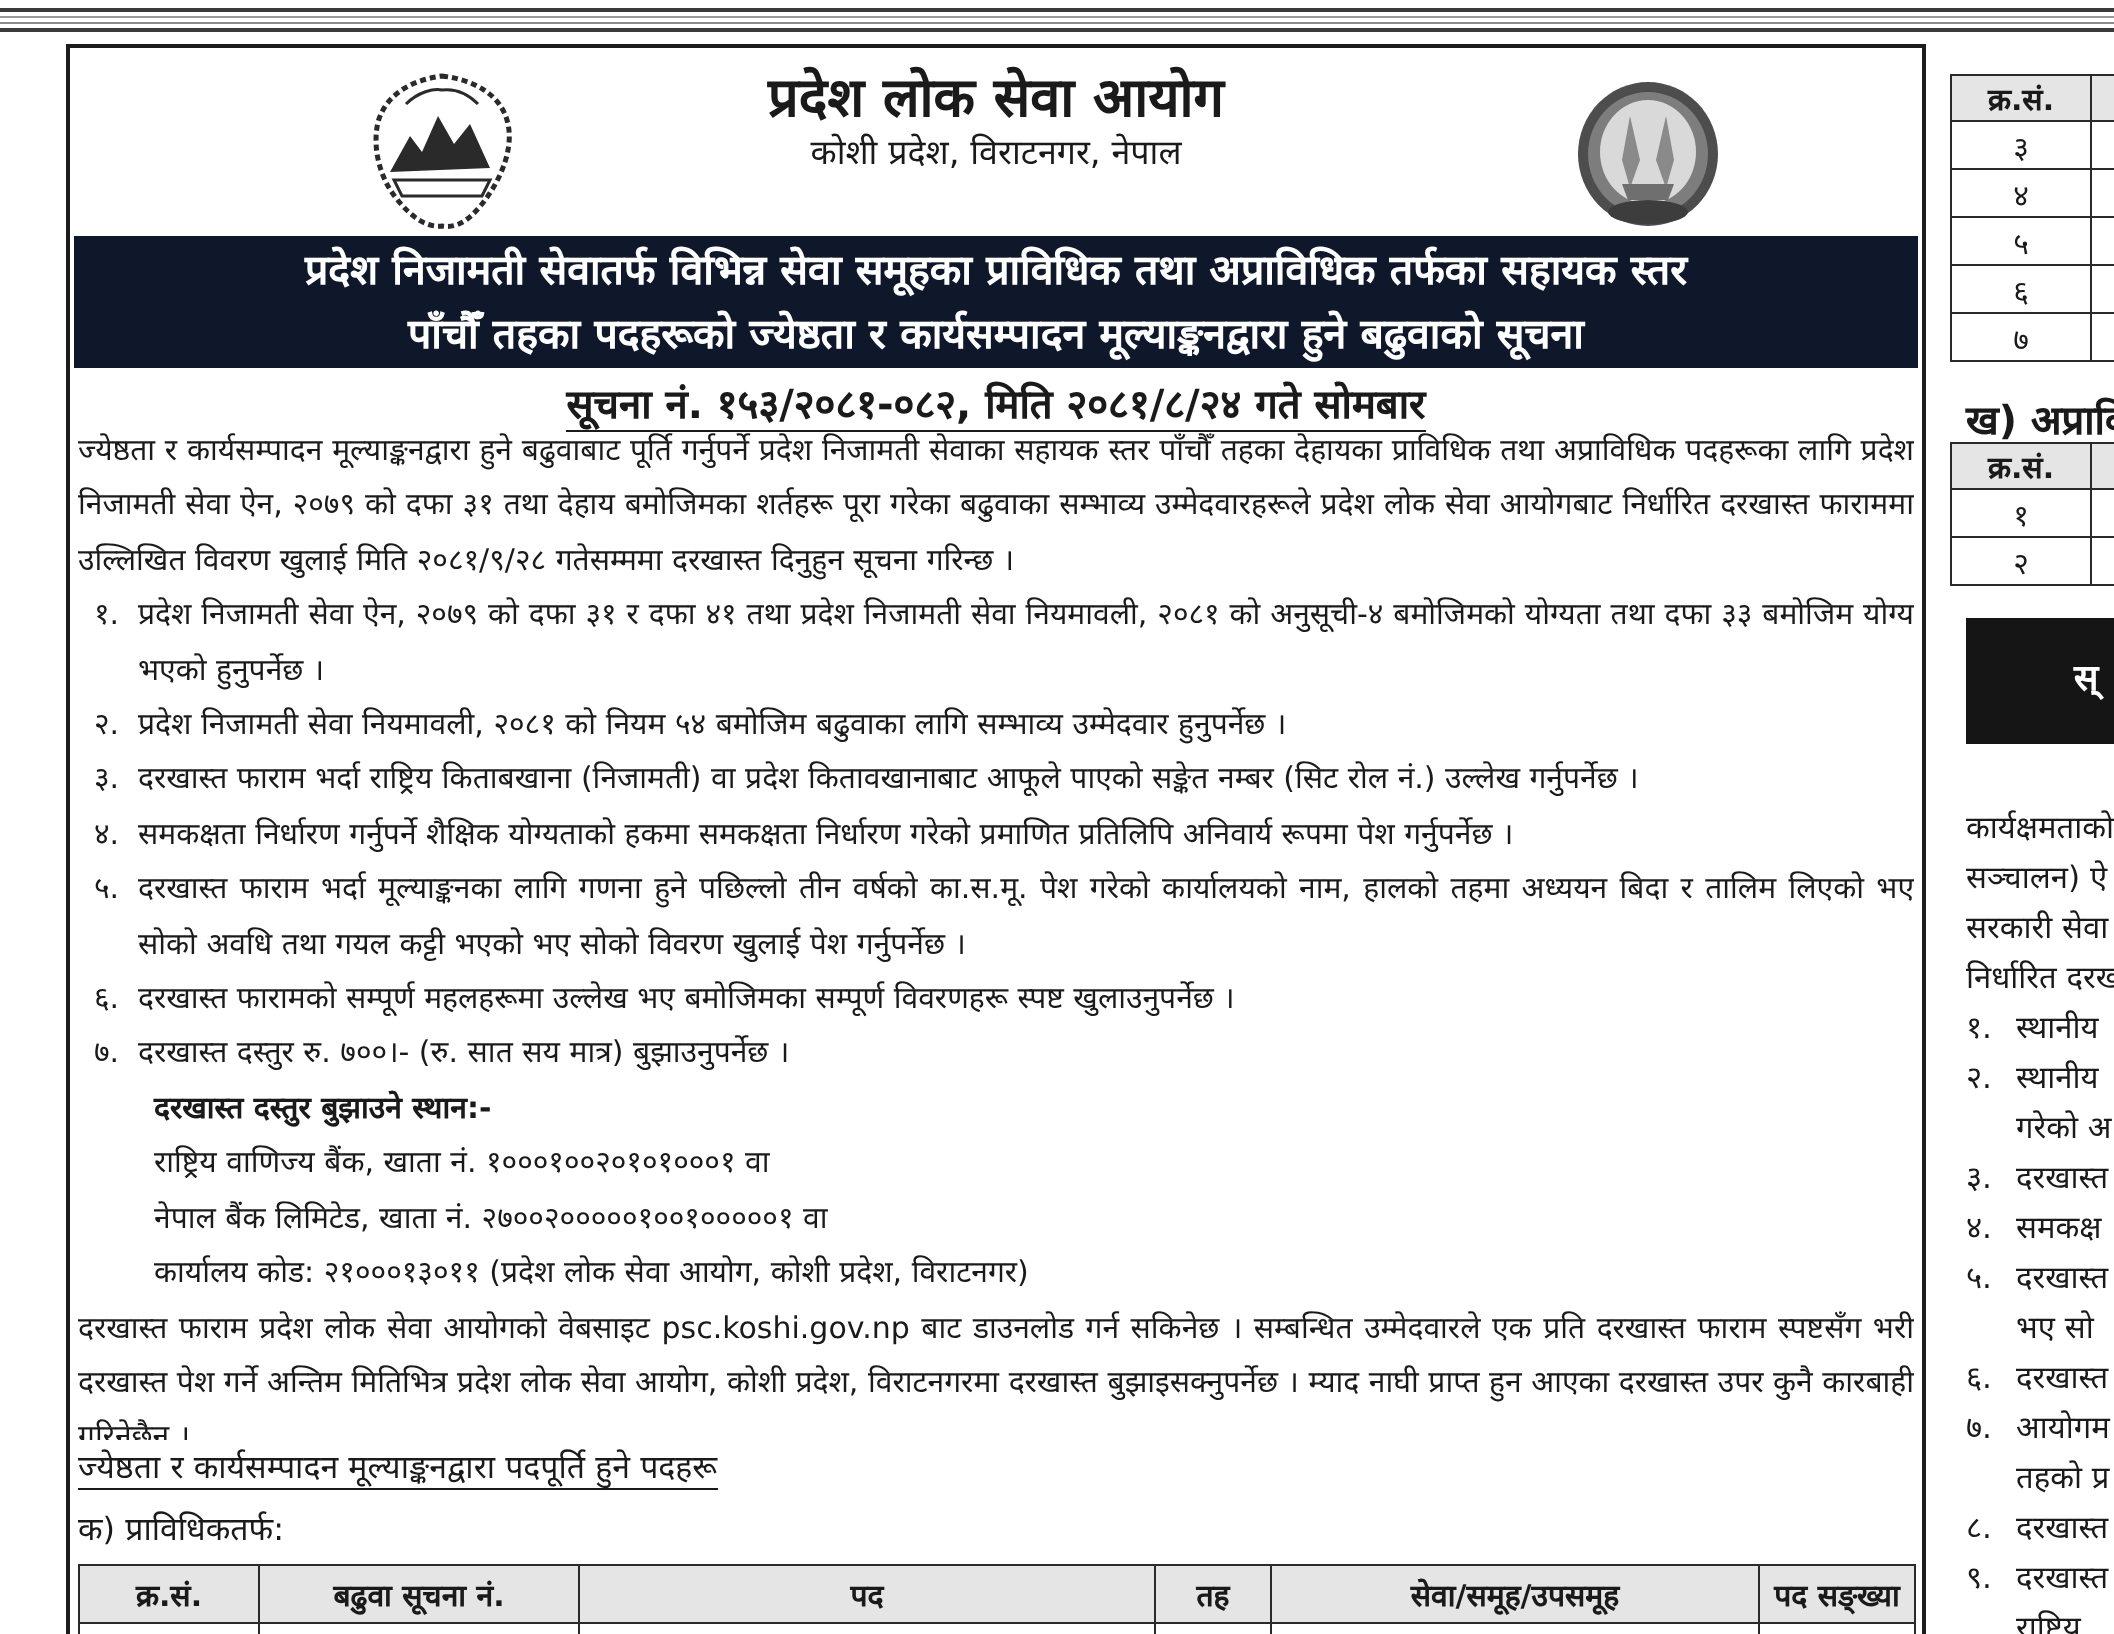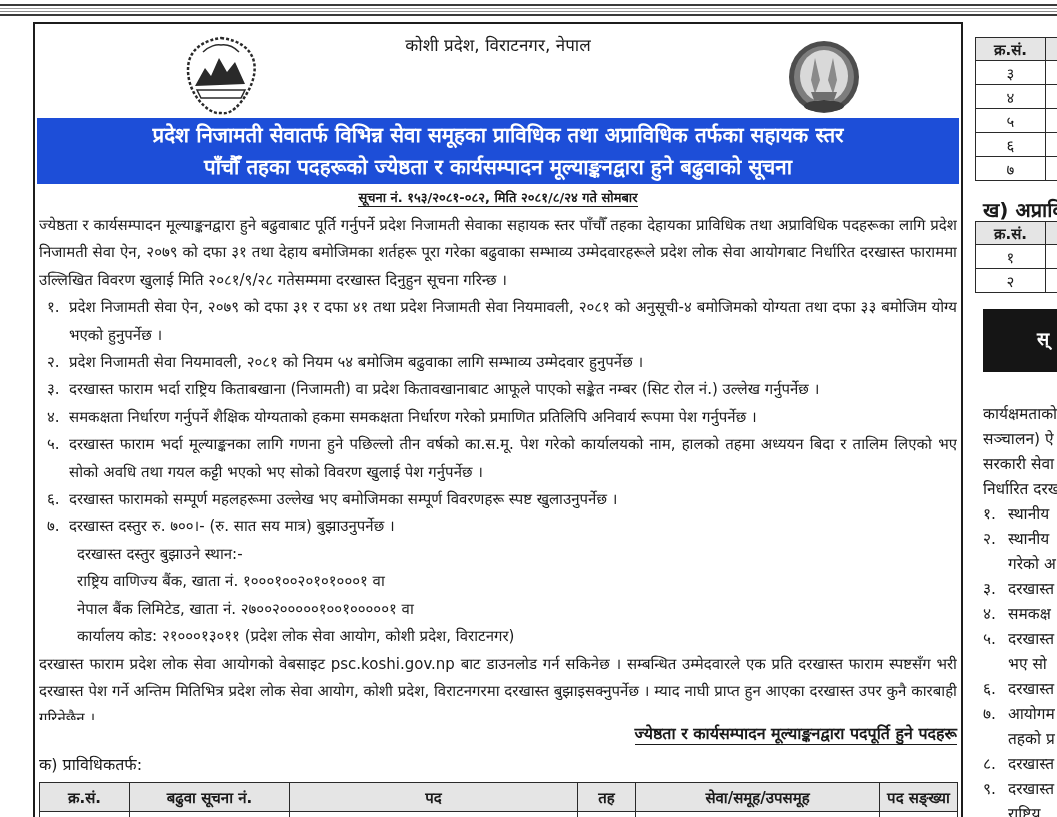--- a/index.html
+++ b/index.html
@@ -23,44 +23,44 @@
   .page-header{position:absolute;top:10px;left:0;width:100%;text-align:center;}
   .org-title{font-size:27px;font-weight:bold;line-height:32px;}
   .org-location{font-size:17px;line-height:23px;}
   .org-branch{font-size:14.5px;line-height:20px;}
   .logo{position:absolute;}
   .logo-left{left:148px;top:12px;width:76px;height:80px;}
   .logo-right{right:100px;top:16px;width:74px;height:74px;}
 
   .banner{
     position:absolute;left:2px;top:94px;width:calc(100% - 4px);height:66px;
-    background:#1d4ed8;color:#fff;text-align:center;
+    background:#0f172a;color:#fff;text-align:center;
     display:flex;flex-direction:column;justify-content:center;gap:3px;
   }
   .banner div{font-size:20.5px;font-weight:bold;line-height:29px;}
 
   .notice-no{
     position:absolute;top:164px;left:0;width:100%;text-align:center;
-    font-size:13px;font-weight:bold;
+    font-size:20px;font-weight:bold;
   }
   .notice-no span{border-bottom:1.5px solid #1a1a1a;padding-bottom:1px;}
 
   .middle{
     position:absolute;top:188px;left:4px;right:4px;height:508px;overflow:hidden;
     font-size:15px;line-height:27.4px;
   }
   .just{text-align:justify;}
   .cond-row{display:flex;}
   .cond-num{flex:0 0 30px;padding-left:8px;box-sizing:border-box;}
   .cond-text{flex:1;text-align:justify;}
-  .fee-head{font-weight:normal;margin-left:38px;}
+  .fee-head{font-weight:bold;margin-left:38px;}
   .fee-line{margin-left:38px;}
 
   .bottom-block{position:absolute;top:698px;left:4px;right:4px;}
-  .section-heading{text-align:right;font-size:16px;font-weight:bold;}
+  .section-heading{text-align:left;font-size:16px;font-weight:normal;}
   .section-heading span{border-bottom:1.5px solid #1a1a1a;padding-bottom:1px;}
   .tech-heading{font-size:16px;font-weight:normal;margin-top:9px;}
 
   table.positions{border-collapse:collapse;table-layout:fixed;width:918px;margin-top:7px;}
   table.positions th,table.positions td{
     border:1.5px solid #2a2a2a;font-size:15px;padding:2px 4px;overflow:hidden;white-space:nowrap;
   }
   table.positions th{background:#e5e5e5;font-weight:bold;text-align:center;height:24px;}
   table.positions td{height:26px;}
   .ta-c{text-align:center;} .ta-l{text-align:left;}
@@ -87,20 +87,21 @@
 <div class="top-lines">
   <div class="l1"></div>
     <div class="l2"></div>
     <div class="l3"></div>
     <div class="l4"></div>
 </div>
 
 <div class="page">
 
   <div class="page-header">
+    <div class="org-title">प्रदेश लोक सेवा आयोग</div>
     <div class="org-location">कोशी प्रदेश, विराटनगर, नेपाल</div>
   </div>
 
   <div class="logo logo-left">
     <svg width="76" height="80" viewBox="0 0 76 80">
       <path d="M38 2 C55 4 68 12 71 26 C74 40 66 56 58 66 C50 76 44 78 38 77 C30 78 22 72 15 63 C7 53 3 38 6 25 C10 11 23 4 38 2 Z" fill="none" stroke="#2a2a2a" stroke-width="2.5" stroke-dasharray="3 2"></path>
       <path d="M12 50 L22 32 L28 40 L36 22 L44 36 L52 26 L62 48 Z" fill="#2a2a2a"></path>
       <path d="M14 54 L62 54 L58 62 L18 62 Z" fill="none" stroke="#2a2a2a" stroke-width="1.5"></path>
       <path d="M20 16 C26 10 34 8 38 9 C46 8 52 12 56 16" fill="none" stroke="#2a2a2a" stroke-width="1.5"></path>
     </svg>

